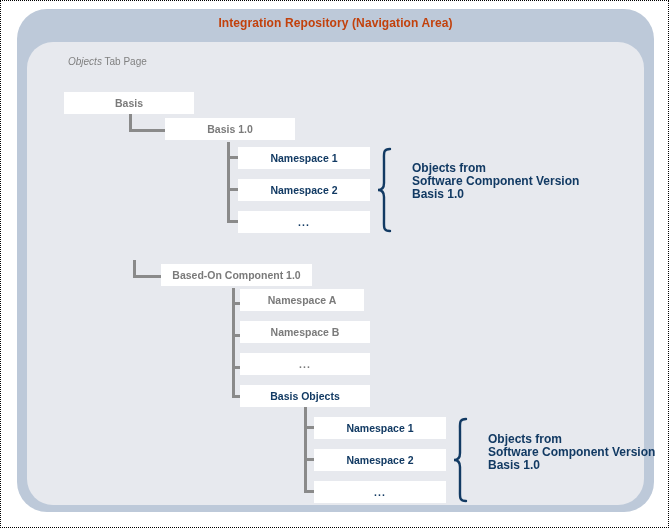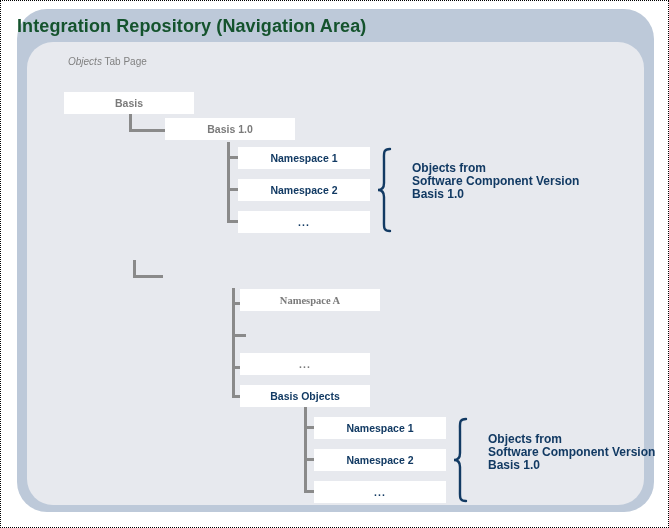--- a/index.html
+++ b/index.html
@@ -41,23 +41,24 @@
     box-sizing: border-box;
     background: #e7e9ee;
     border-radius: 26px;
   }
 
   .frame-title {
     position: absolute;
     left: 16px;
     top: 15px;
     width: 637px;
-    font-size: 18px;
+    text-align: center;
+    font-size: 12px;
     font-weight: bold;
-    color: #14532d;
+    color: #c2410c;
     letter-spacing: 0.1px;
   }
 
   .tab-label {
     position: absolute;
     left: 67px;
     top: 55px;
     font-size: 10px;
     color: #808080;
     white-space: nowrap;
@@ -158,23 +159,25 @@
   <div class="vline" style="left:132px; top:259px; height:18px;"></div>
   <div class="hline" style="left:132px; top:274px; width:30px;"></div>
 
   <div class="vline" style="left:231px; top:287px; height:109px;"></div>
   <div class="hline" style="left:231px; top:301px; width:14px;"></div>
   <div class="hline" style="left:231px; top:333px; width:14px;"></div>
   <div class="hline" style="left:231px; top:365px; width:14px;"></div>
   <div class="hline" style="left:231px; top:394px; width:14px;"></div>
 
 
-
-  <div class="node gray" style="left:239px; top:288px; width:140px;font-family:Liberation Serif, serif;">Namespace A</div>
-
+  <div class="node gray" style="left:160px; top:263px; width:151px;">Based-On Component 1.0</div>
+
+  <div class="node gray" style="left:239px; top:288px; width:124px;">Namespace A</div>
+
+  <div class="node gray" style="left:239px; top:320px; width:130px;">Namespace B</div>
 
   <div class="node gray dots" style="left:239px; top:352px; width:130px;">...</div>
 
   <div class="node navy" style="left:239px; top:384px; width:130px;">Basis Objects</div>
 
   <div class="vline" style="left:303px; top:406px; height:85px;"></div>
   <div class="hline" style="left:303px; top:425px; width:14px;"></div>
   <div class="hline" style="left:303px; top:457px; width:14px;"></div>
   <div class="hline" style="left:303px; top:489px; width:14px;"></div>
 

